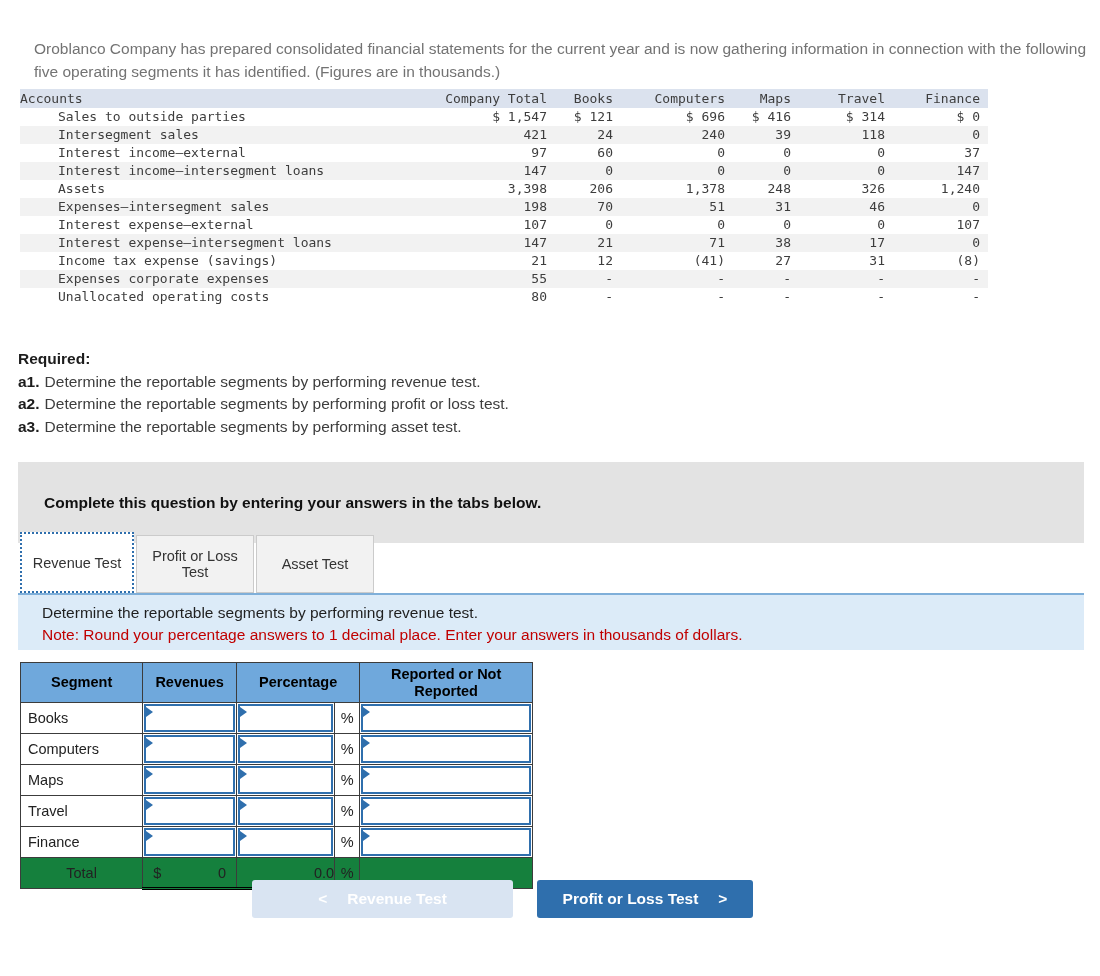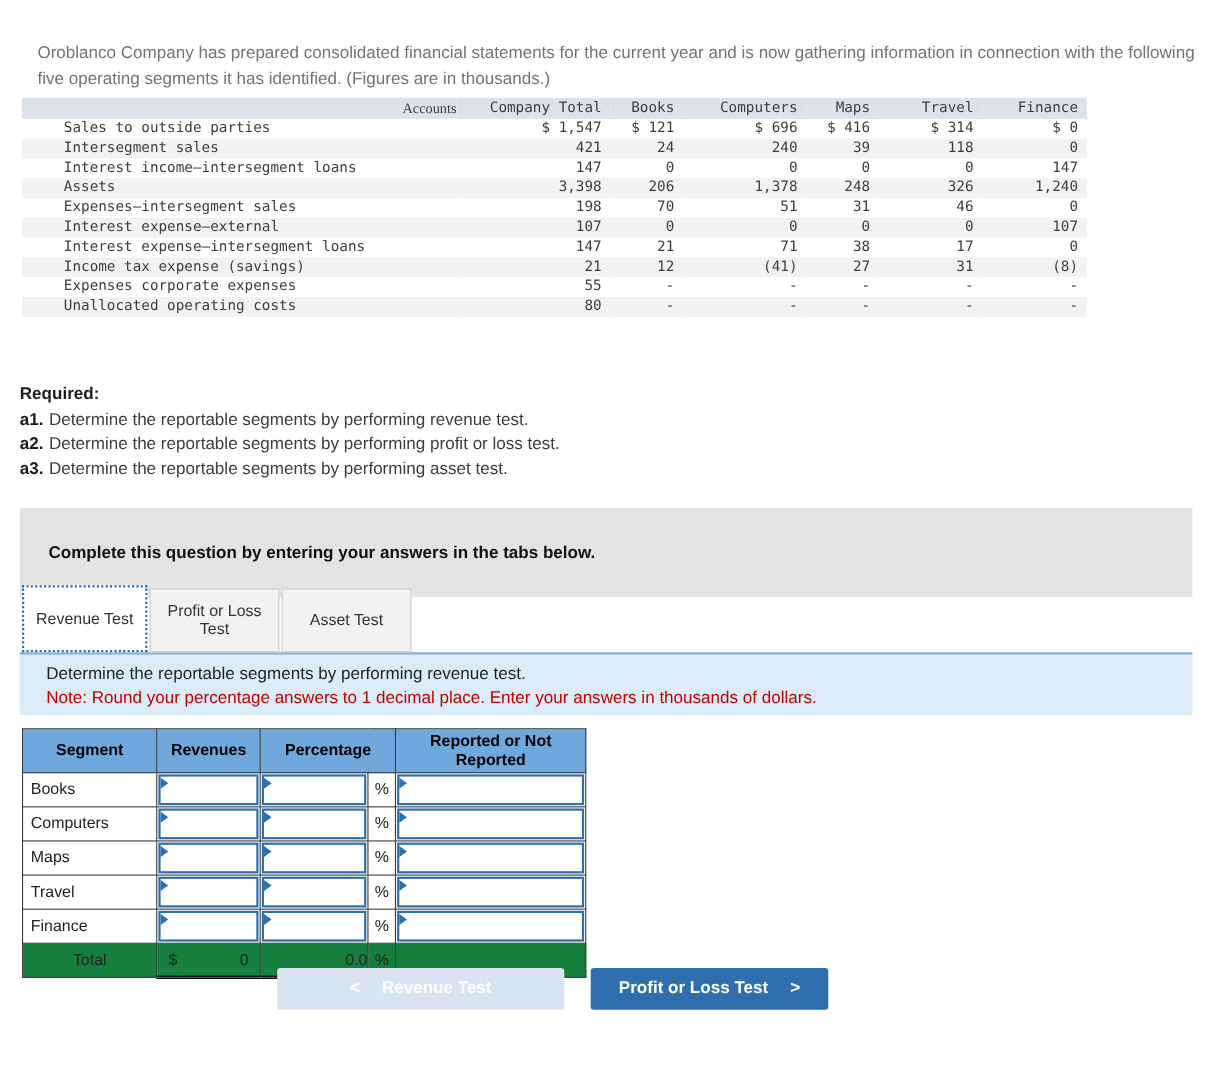--- a/index.html
+++ b/index.html
@@ -9,21 +9,21 @@
   
   .intro{position:absolute;left:18px;top:22px;width:1066px;margin:16px;
          font-size:15.5px;line-height:22.5px;color:#737373;}
 
   
   .accounts{position:absolute;left:20px;top:89px;width:968px;border-collapse:collapse;
             table-layout:fixed;font-family:"DejaVu Sans Mono",monospace;
             font-size:13px;line-height:18px;color:#3d3d3d;}
   .accounts th{height:19px;background:var(--accounts-header-bg,#dbe2ee);font-weight:normal;padding:0;}
   .accounts td{height:18px;padding:0;}
-  .accounts .acct-h{text-align:right;font-family:Liberation Serif, serif;}
+  .accounts .acct-h{text-align:left;}
   .accounts td.acct{text-align:left;padding-left:38px;white-space:nowrap;}
   .accounts .num{text-align:right;padding-right:8px;white-space:nowrap;}
   .accounts tbody tr:nth-child(even){background:var(--row-stripe,#f2f2f2);}
 
   
   .required{position:absolute;left:18px;top:348px;font-size:15.5px;line-height:22.5px;color:#3d3d3d;}
   .req-title{font-weight:bold;color:#1c1c1c;}
   .req-item b{color:#1c1c1c;margin-right:5px;}
 
   
@@ -121,20 +121,29 @@
         <tr>
           <td class="acct">Intersegment sales</td>
           <td class="num">421</td>
           <td class="num">24</td>
           <td class="num">240</td>
           <td class="num">39</td>
           <td class="num">118</td>
           <td class="num">0</td>
         </tr>
         <tr>
+          <td class="acct">Interest income—external</td>
+          <td class="num">97</td>
+          <td class="num">60</td>
+          <td class="num">0</td>
+          <td class="num">0</td>
+          <td class="num">0</td>
+          <td class="num">37</td>
+        </tr>
+        <tr>
           <td class="acct">Interest income—intersegment loans</td>
           <td class="num">147</td>
           <td class="num">0</td>
           <td class="num">0</td>
           <td class="num">0</td>
           <td class="num">0</td>
           <td class="num">147</td>
         </tr>
         <tr>
           <td class="acct">Assets</td>

